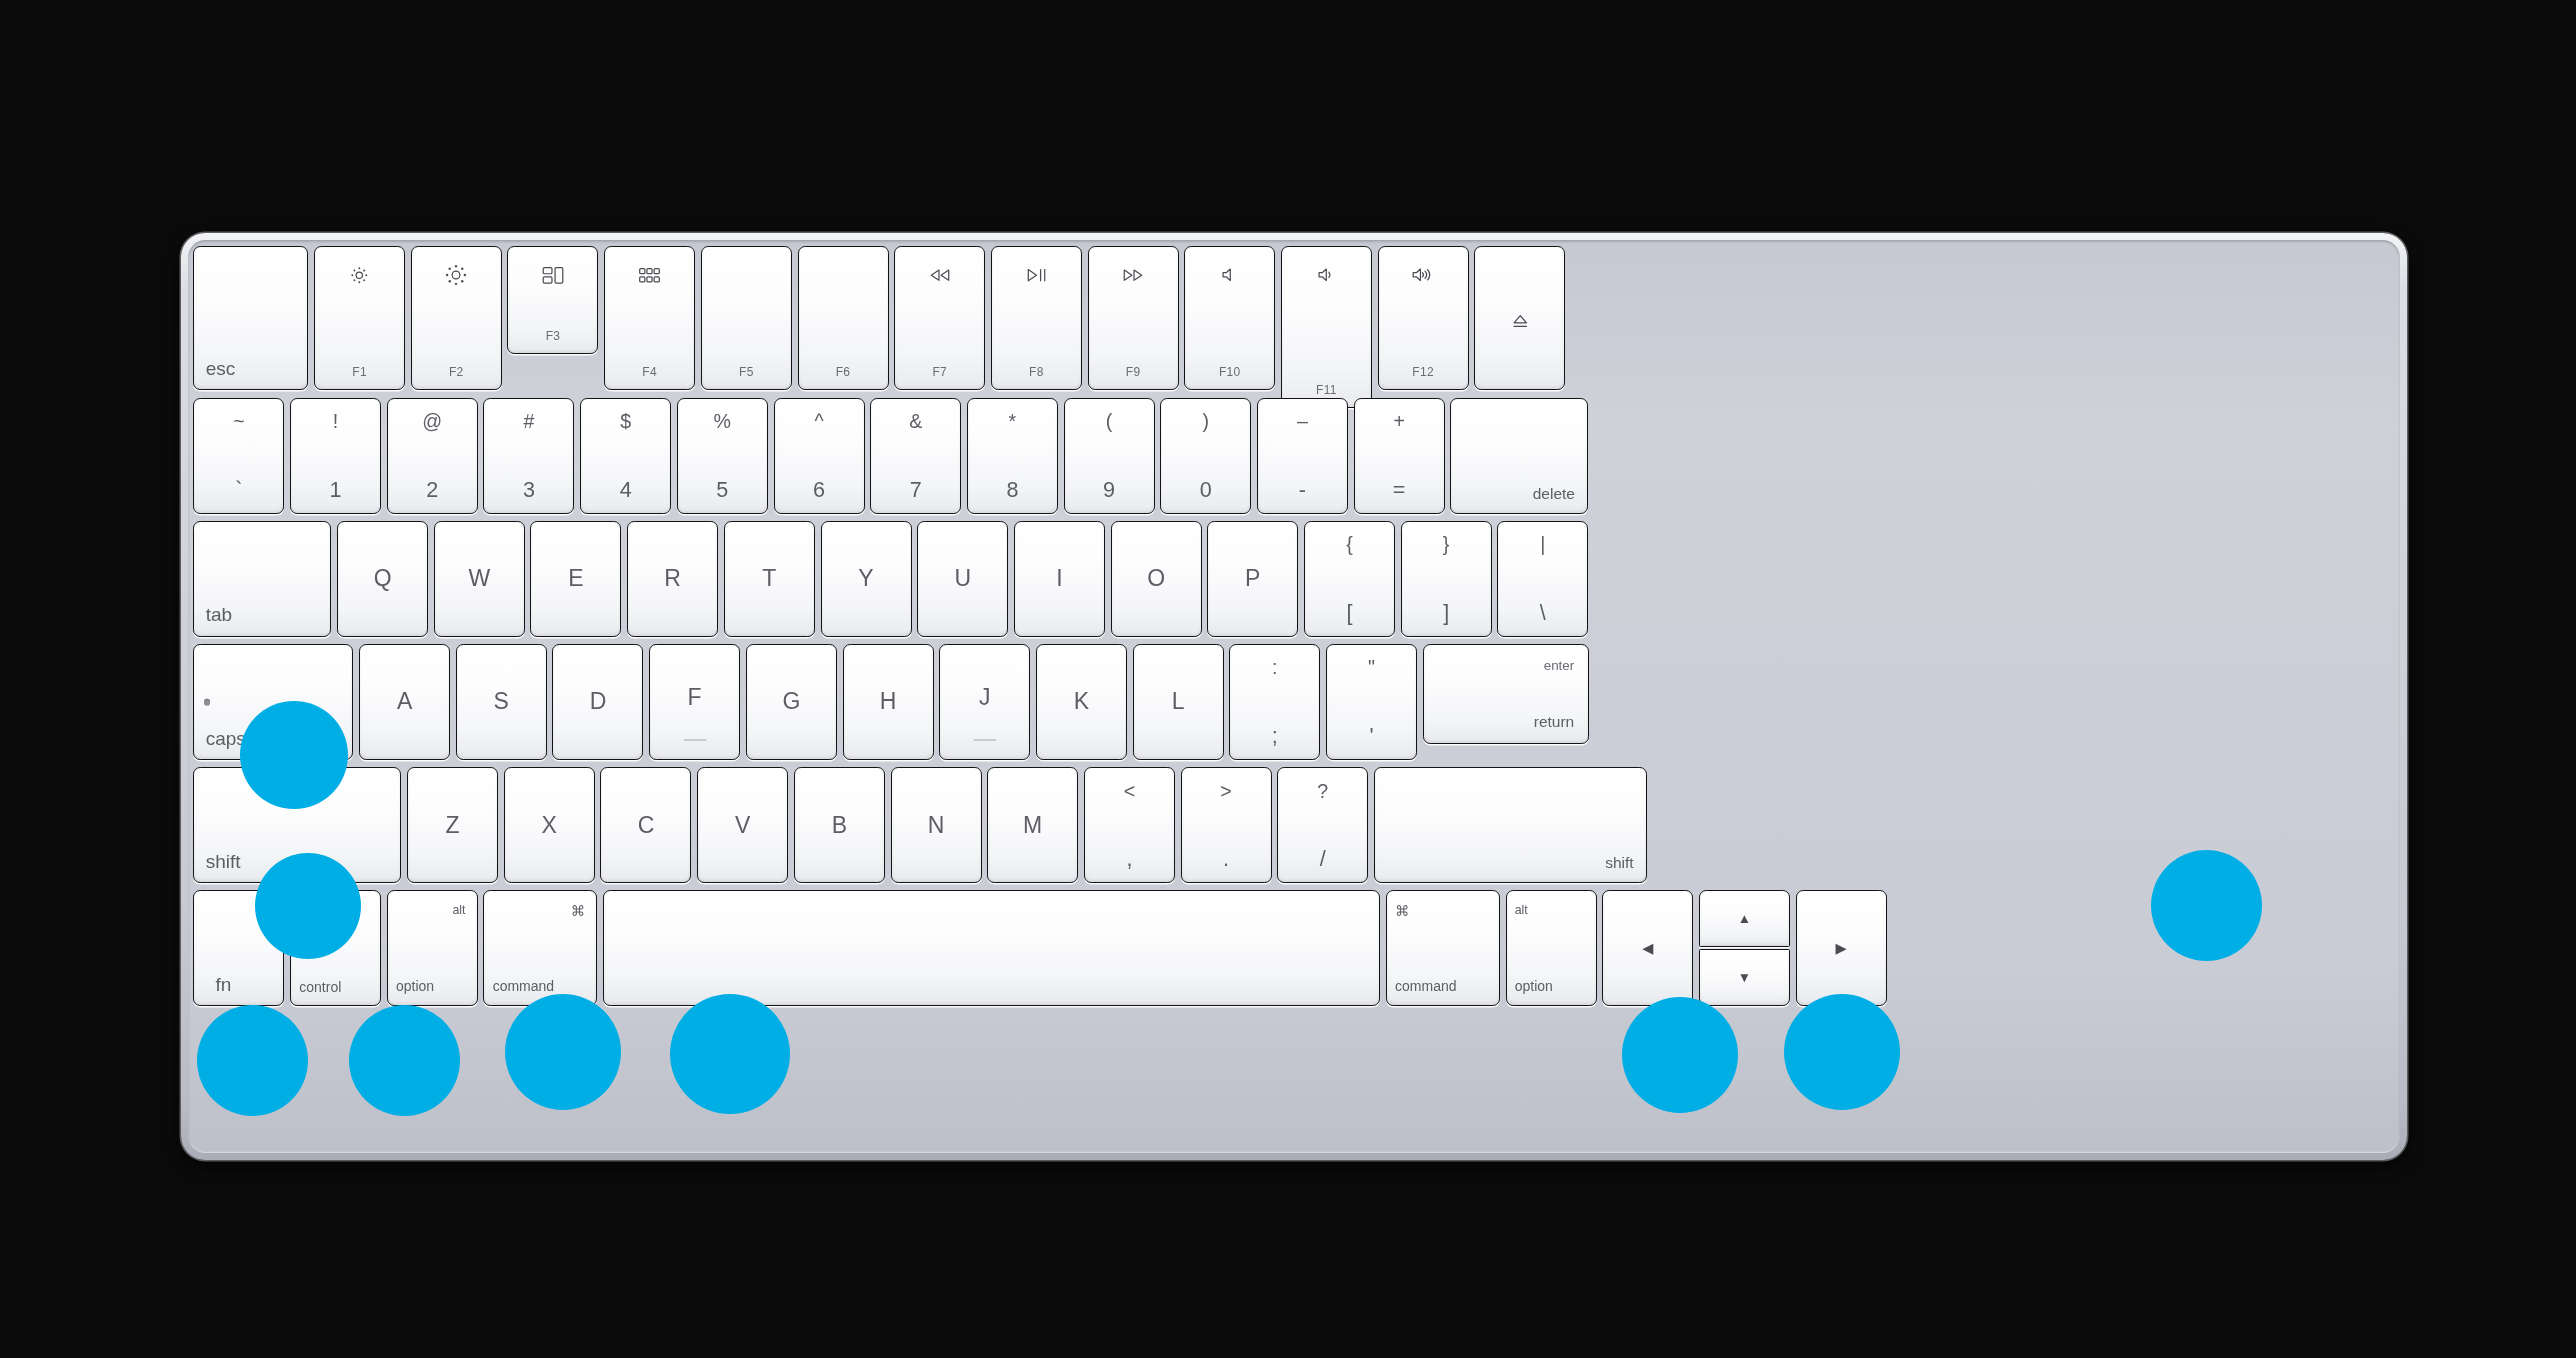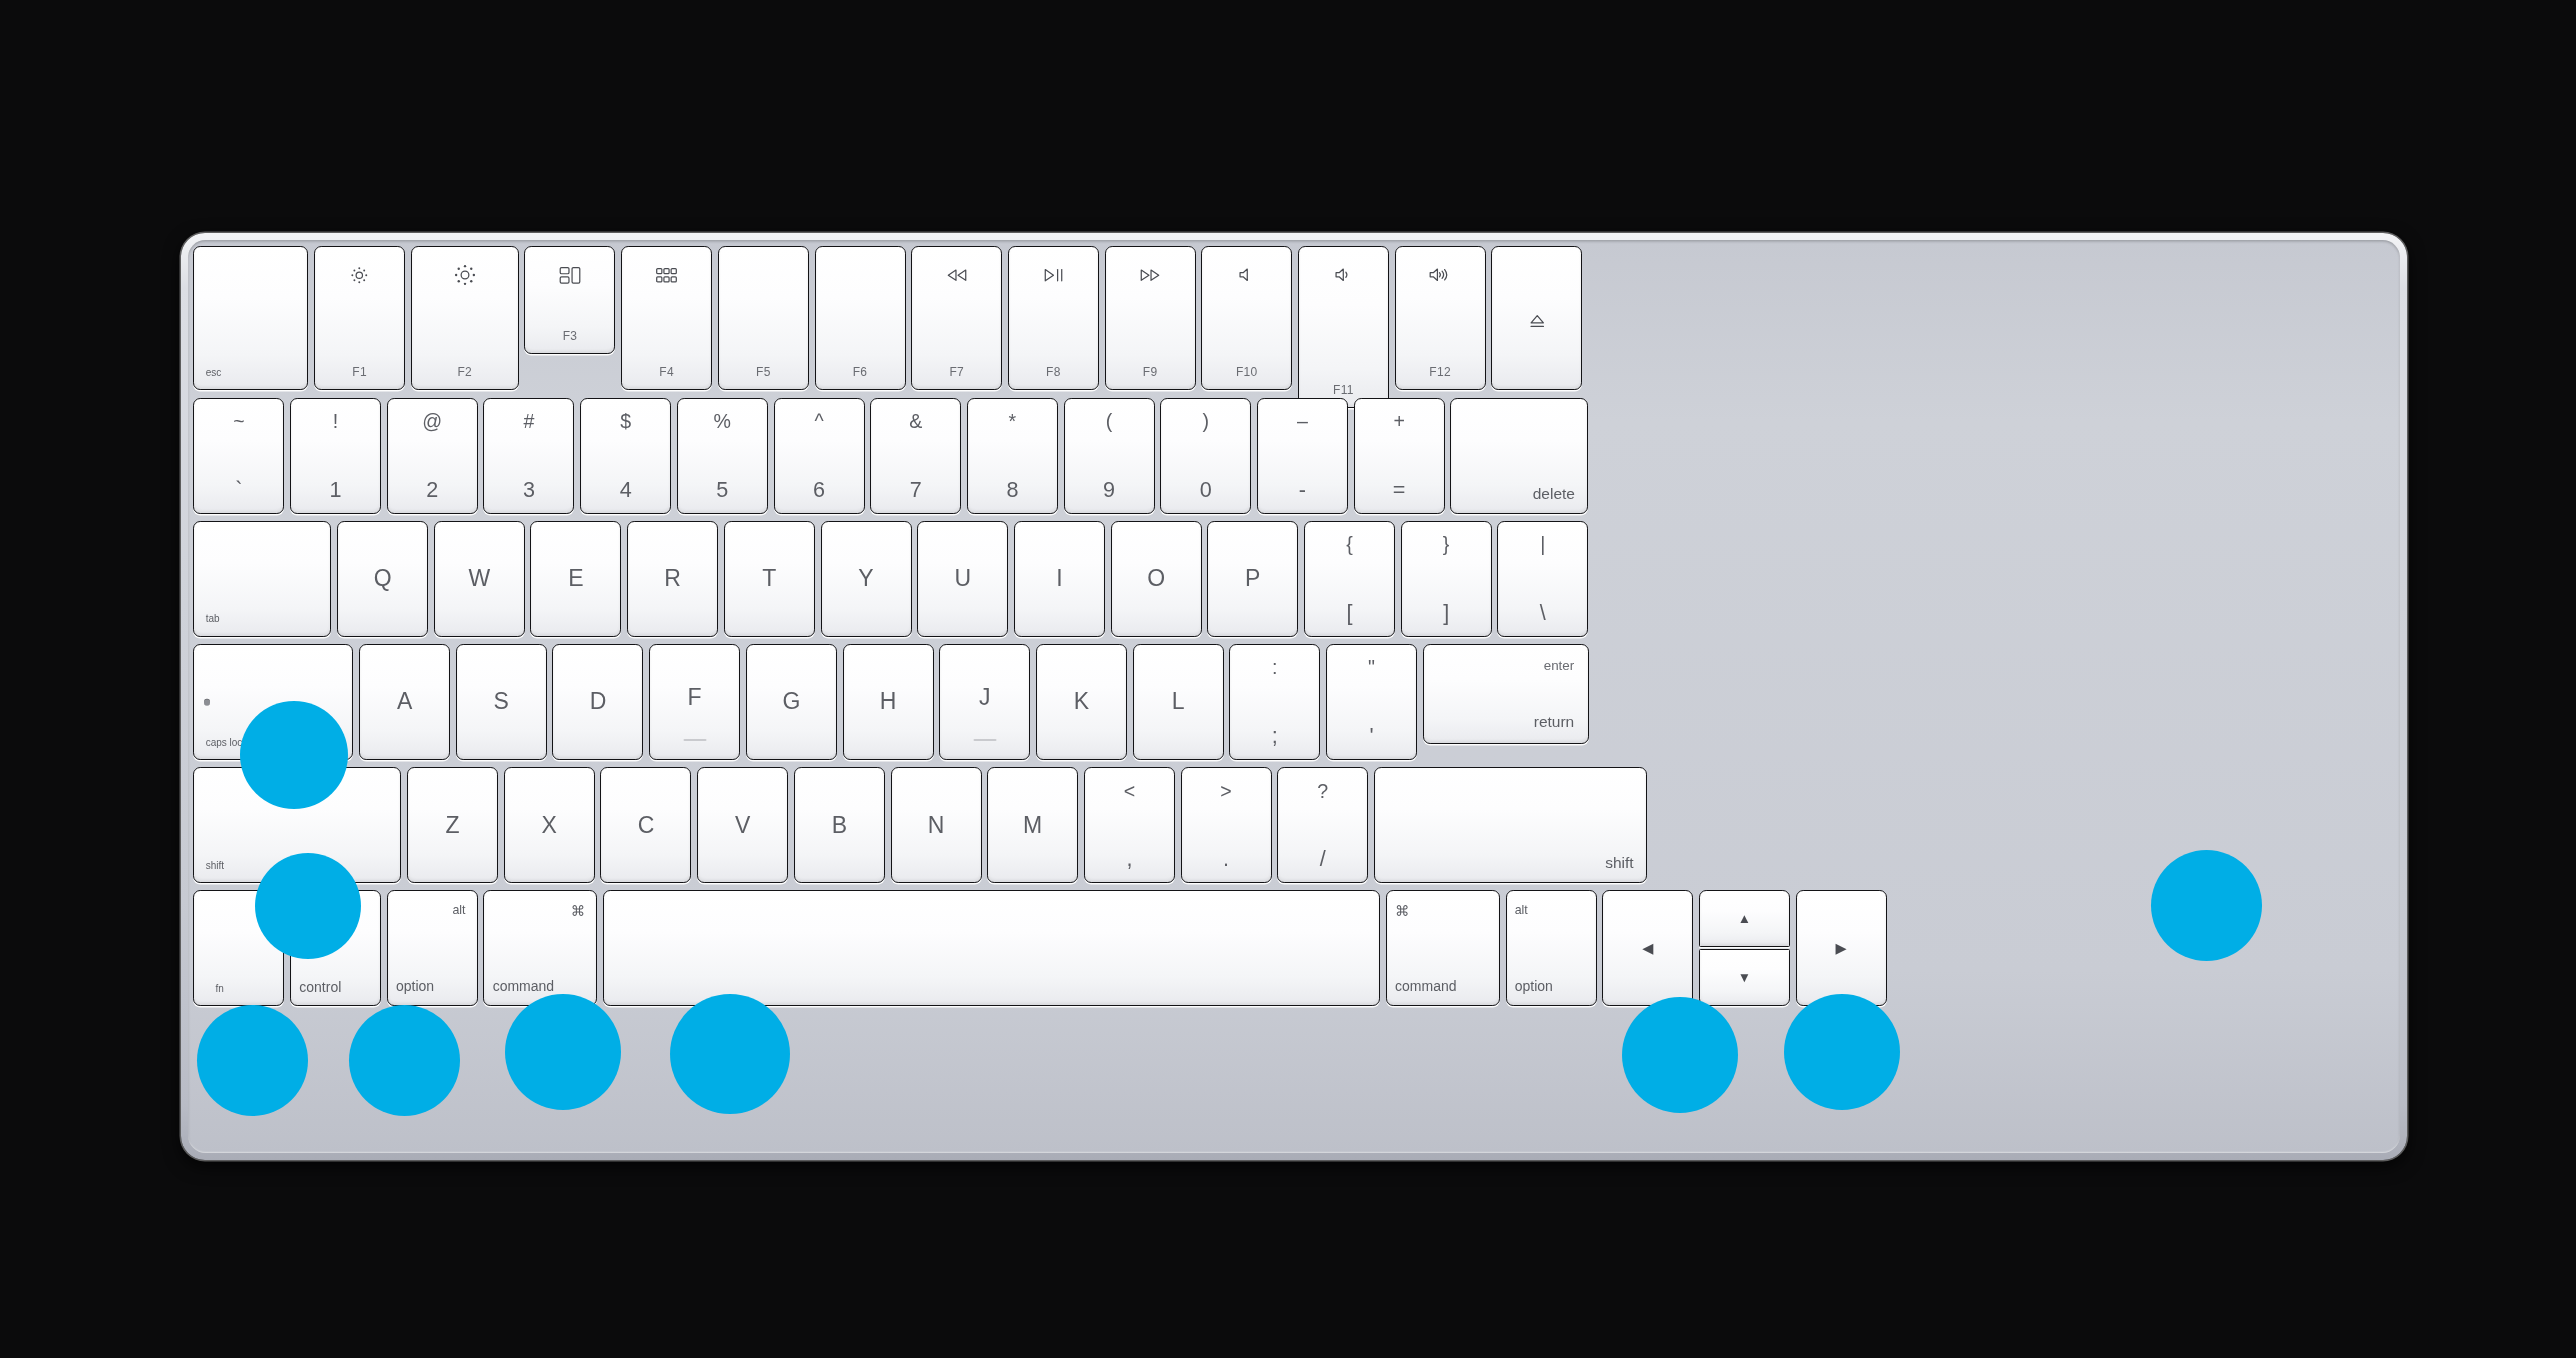--- a/index.html
+++ b/index.html
@@ -70,21 +70,21 @@
   .key.dual .lbl.top { font-size: 19.6px; color:#5c5e64; }
   .key.dual .lbl.bot { font-size: 21.6px; color:#5c5e64; }
 
   
   .key.fnk .glyphwrap{ align-items:center; justify-content:space-between; padding: 15.5px 0 10.3px; }
   .key.fnk .fnlabel { font-size: 12px; color:#6a6c72; letter-spacing:0.3px;}
   .key.fnk .ficon { height: 24px; display:flex; align-items:center; justify-content:center; }
 
   
   .key.wordL .glyphwrap{ align-items:flex-start; justify-content:flex-end; padding: 0 0 11.3px 11.3px; }
-  .key.wordL .lbl { font-size: 10px; color:#5c5e64; }
+  .key.wordL .lbl { font-size: 19px; color:#5c5e64; }
 
   
   .key.wordR .glyphwrap{ align-items:flex-end; justify-content:flex-end; padding: 0 12.4px 11.3px 0; }
   .key.wordR .lbl { font-size: 15.5px; color:#5c5e64; }
   .key.modk .alt { position:absolute; top:11.3px; right:11.3px; font-size:12.4px; color:#5c5e64; }
   .key.modk .word { position:absolute; bottom:11.3px; left:11.3px; font-size:15.5px; color:#5c5e64;text-align:center; }
   .key.modk.rt .alt  { left:11.3px; right:auto; }
   .key.modk.rt .word { left:11.3px; }
 
   
@@ -162,21 +162,21 @@
                   <circle cx="29.5" cy="10.5" r="1.9"></circle>
                   <circle cx="10.5" cy="29.5" r="1.9"></circle>
                   <circle cx="29.5" cy="29.5" r="1.9"></circle>
                 </g>
               </svg>
         </span>
         <span class="fnlabel">F1</span>
       </div>
     </div>
 
-    <div class="key fnk" style="width:108px;height:144px">
+    <div class="key fnk" style="width:91px;height:144px">
       <div class="glyphwrap">
         <span class="ficon">
           <svg width="24" height="24" viewBox="0 0 46 46">
                 <circle class="ic" cx="23" cy="23" r="7.4"></circle>
           <g class="icf">
                   <circle cx="23" cy="6" r="2.3"></circle>
                   <circle cx="23" cy="40" r="2.3"></circle>
                   <circle cx="6" cy="23" r="2.3"></circle>
                   <circle cx="40" cy="23" r="2.3"></circle>
                   <circle cx="11" cy="11" r="2.3"></circle>

